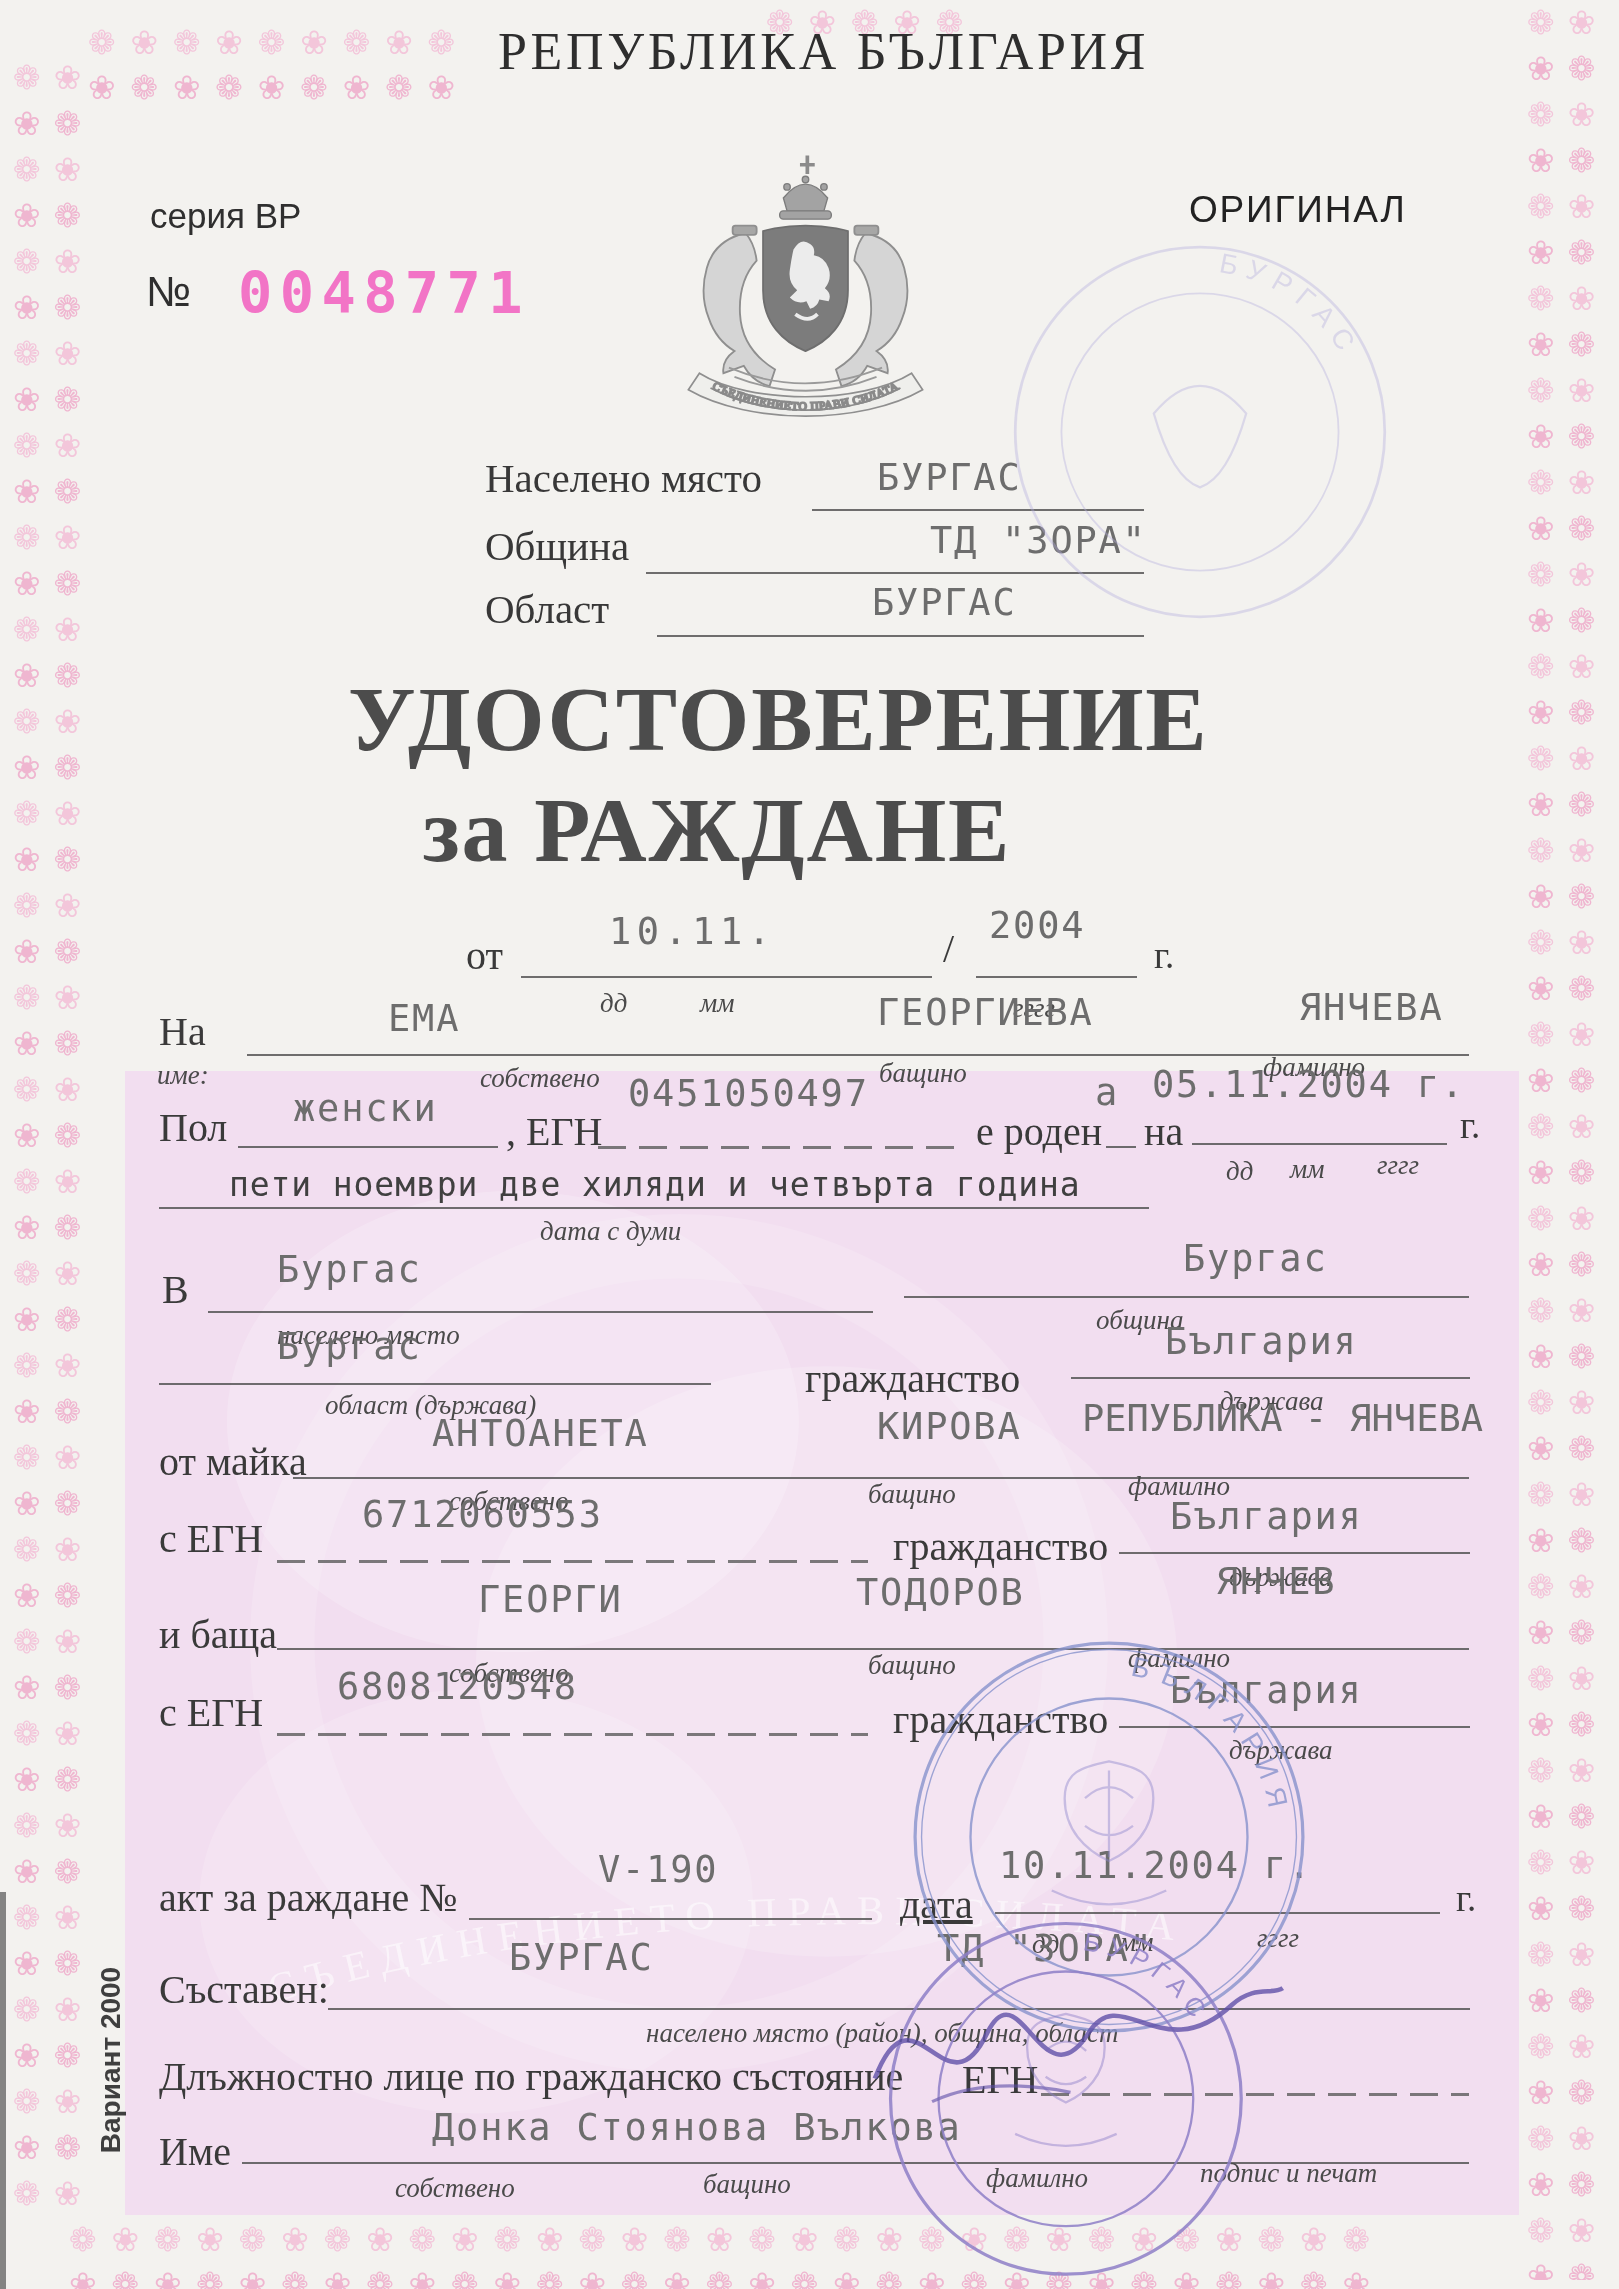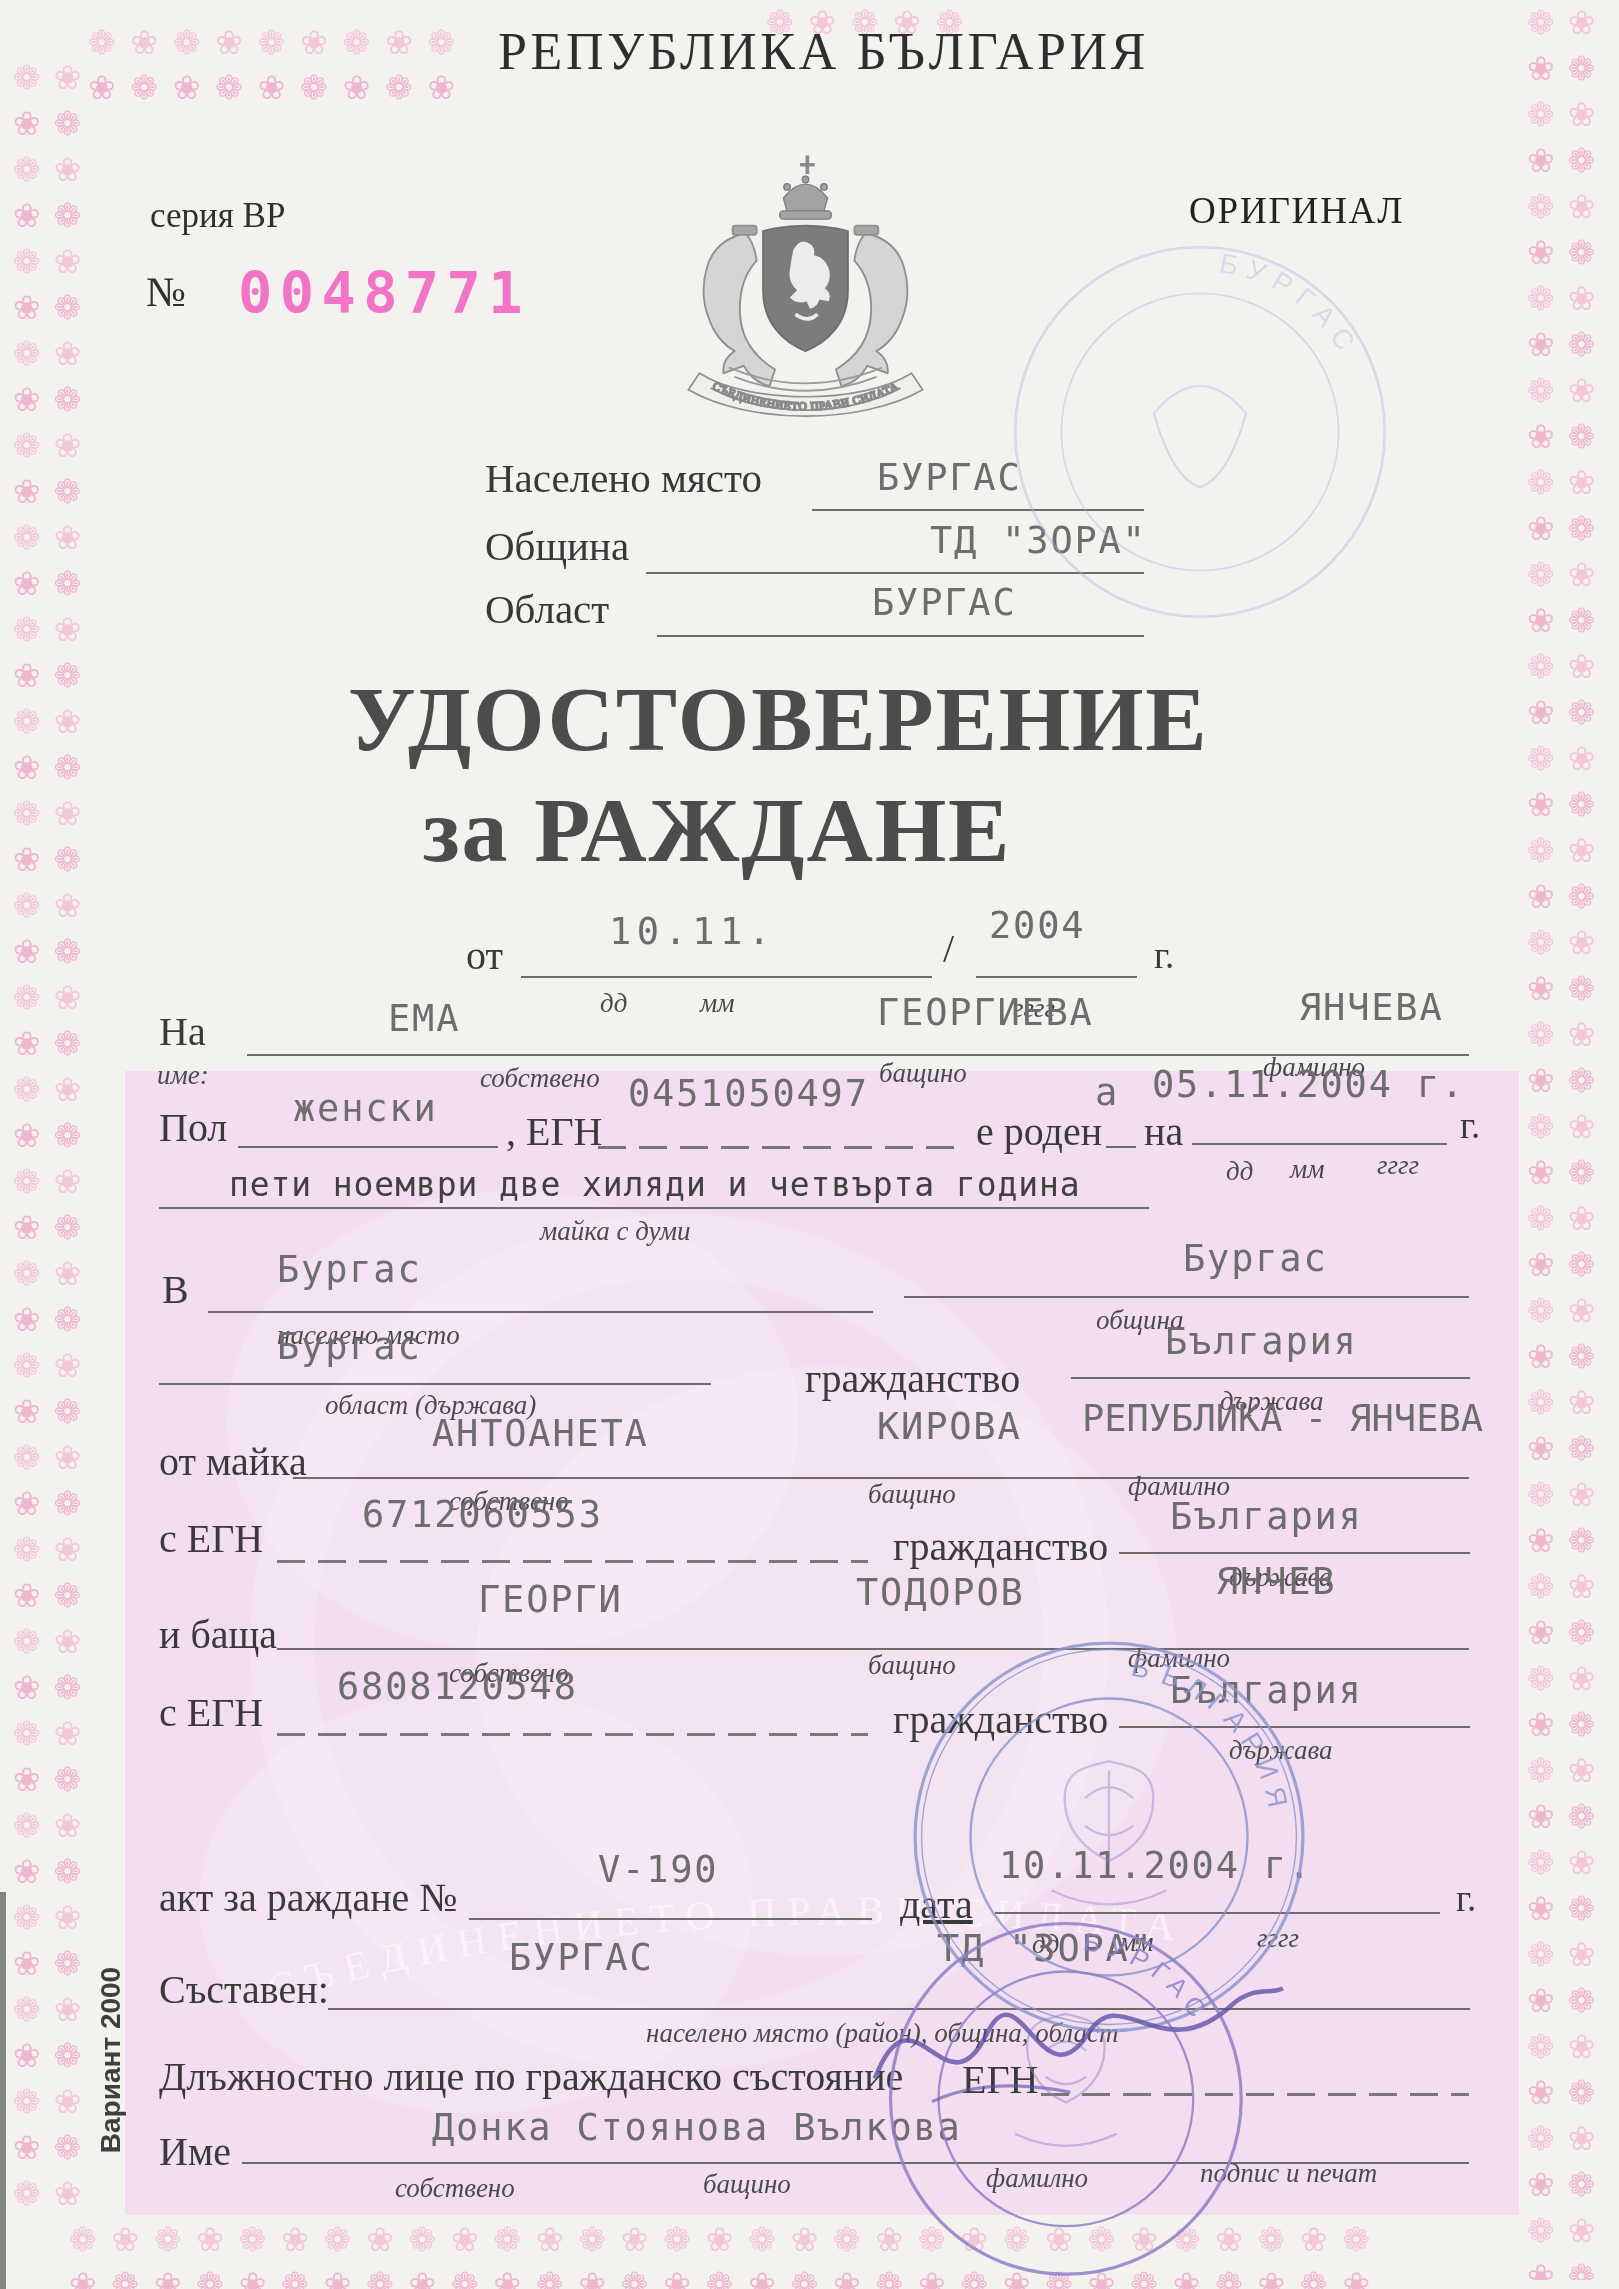--- a/index.html
+++ b/index.html
@@ -9,21 +9,21 @@
   .lbl{font:40px "Liberation Serif",serif;color:#3a3a3a;}
   .lbl-big{font:41px "Liberation Serif",serif;color:#383838;}
   .sub{font:italic 27px "Liberation Serif",serif;color:#4a4a4a;}
   .val{font:37px "DejaVu Sans Mono",monospace;color:#6d6d6d;letter-spacing:1.8px;}
   .val-sm{font:33px "DejaVu Sans Mono",monospace;color:#404040;letter-spacing:0.9px;}
   .gsuf{font:37px "Liberation Serif",serif;color:#3a3a3a;}
   .line{position:absolute;height:1.8px;background:#565656;opacity:.85;}
   .dline{position:absolute;height:2.8px;opacity:.8;
          background:repeating-linear-gradient(90deg,#5c5c5c 0 28px,transparent 28px 41px);}
   .country{font:52px "Liberation Serif",serif;letter-spacing:3.7px;color:#2e2e2e;}
-  .sans{font-family:Liberation Serif, serif;}
+  .sans{font-family:Liberation Sans, sans-serif;}
   .serial{font:bold 57px "DejaVu Sans Mono",monospace;letter-spacing:7.4px;color:#f25fc0;opacity:.85;}
   .doc-title{font:bold 92px "Liberation Serif",serif;color:#4c4c4c;letter-spacing:1.8px;text-align:center;}
   .panel{position:absolute;left:125px;top:1071px;width:1394px;height:1144px;background:#f2def0;}
   .orn{position:absolute;color:#efa8c9;opacity:.8;overflow:hidden;z-index:1;}
   .orow{font:33px "DejaVu Sans",sans-serif;line-height:46px;letter-spacing:13px;white-space:nowrap;}
   .oline{font:33px "DejaVu Sans",sans-serif;line-height:45px;letter-spacing:14.8px;white-space:nowrap;}
   .orow:nth-child(odd),.oline:nth-child(odd){color:#f3bcd6;}
   .stamp{position:absolute;z-index:5;}
   .wm{position:absolute;left:125px;top:1071px;z-index:0;}
   .variant{font:bold 28px "Liberation Sans",sans-serif;color:#3f3f3f;}
@@ -251,21 +251,21 @@
   <div class="abs lbl" style="left:1144px;top:1108px;">на</div>
   <div class="line" style="left:1192px;top:1143px;width:255px;"></div>
   <div class="abs val" style="left:1152px;top:1063px;">05.11.2004 г.</div>
   <div class="abs gsuf" style="left:1460px;top:1104px;">г.</div>
   <div class="abs sub" style="left:1226px;top:1156px;">дд</div>
   <div class="abs sub" style="left:1290px;top:1154px;">мм</div>
   <div class="abs sub" style="left:1377px;top:1150px;">гггг</div>
 
   <div class="abs val-sm" style="left:229px;top:1165px;">пети  ноември   две хиляди и четвърта  година</div>
   <div class="line" style="left:159px;top:1207px;width:990px;"></div>
-  <div class="abs sub" style="left:540px;top:1216px;">майка с думи</div>
+  <div class="abs sub" style="left:540px;top:1216px;">дата с думи</div>
 
   <div class="abs lbl" style="left:162px;top:1266px;">В</div>
   <div class="line" style="left:208px;top:1311px;width:665px;"></div>
   <div class="abs val" style="left:277px;top:1248px;">Бургас</div>
   <div class="abs sub" style="left:277px;top:1320px;">населено място</div>
   <div class="line" style="left:904px;top:1296px;width:565px;"></div>
   <div class="abs val" style="left:1183px;top:1237px;">Бургас</div>
   <div class="abs sub" style="left:1096px;top:1305px;">община</div>
 
   <div class="line" style="left:159px;top:1383px;width:552px;"></div>

